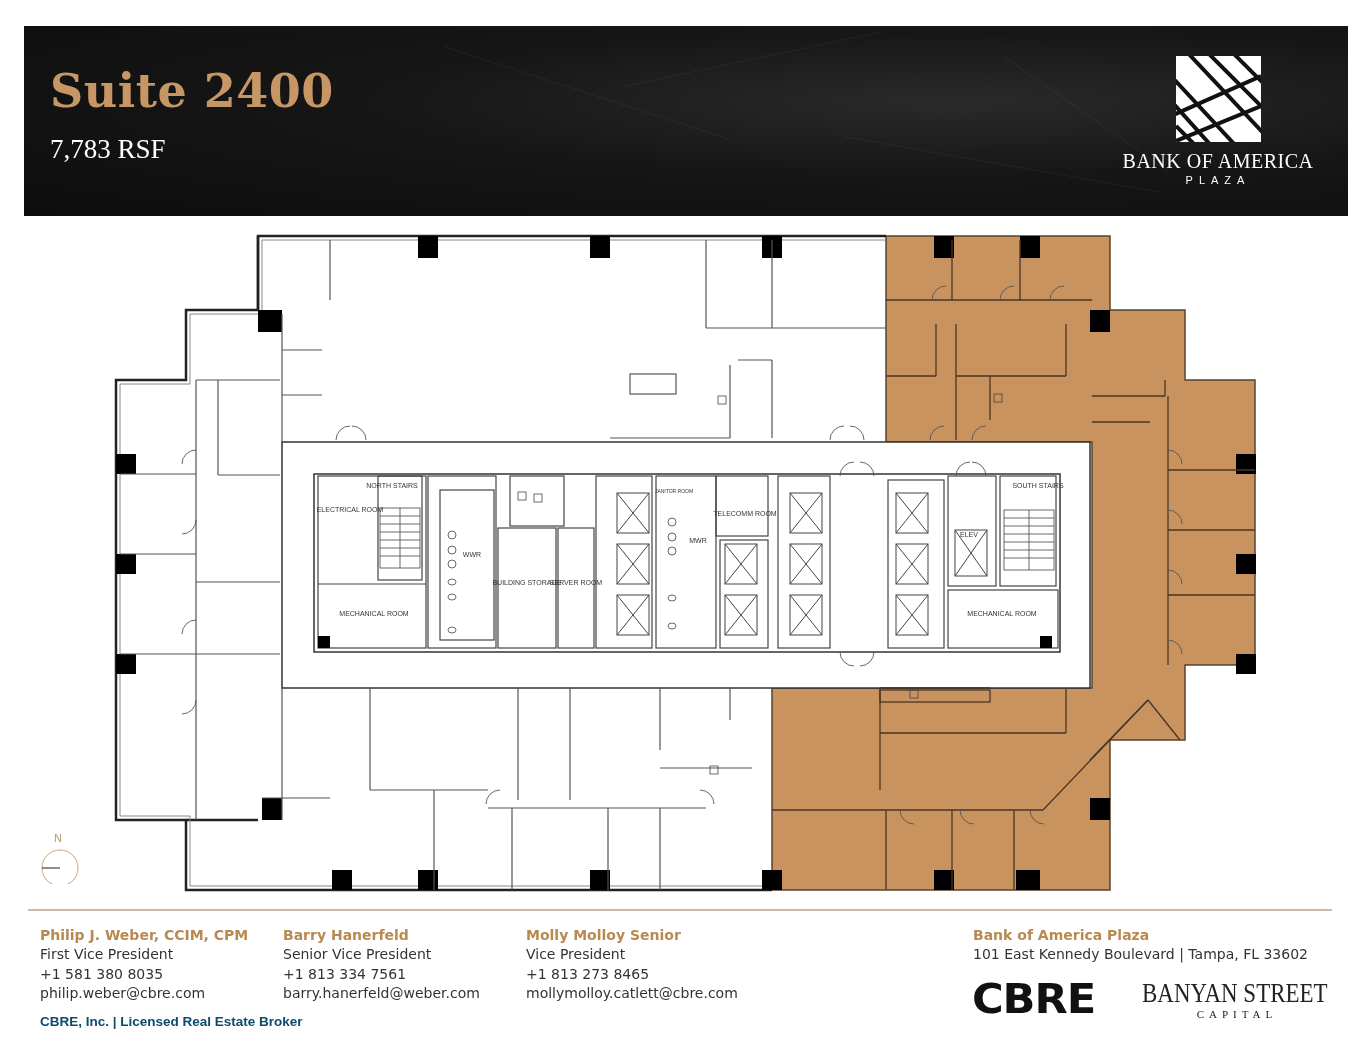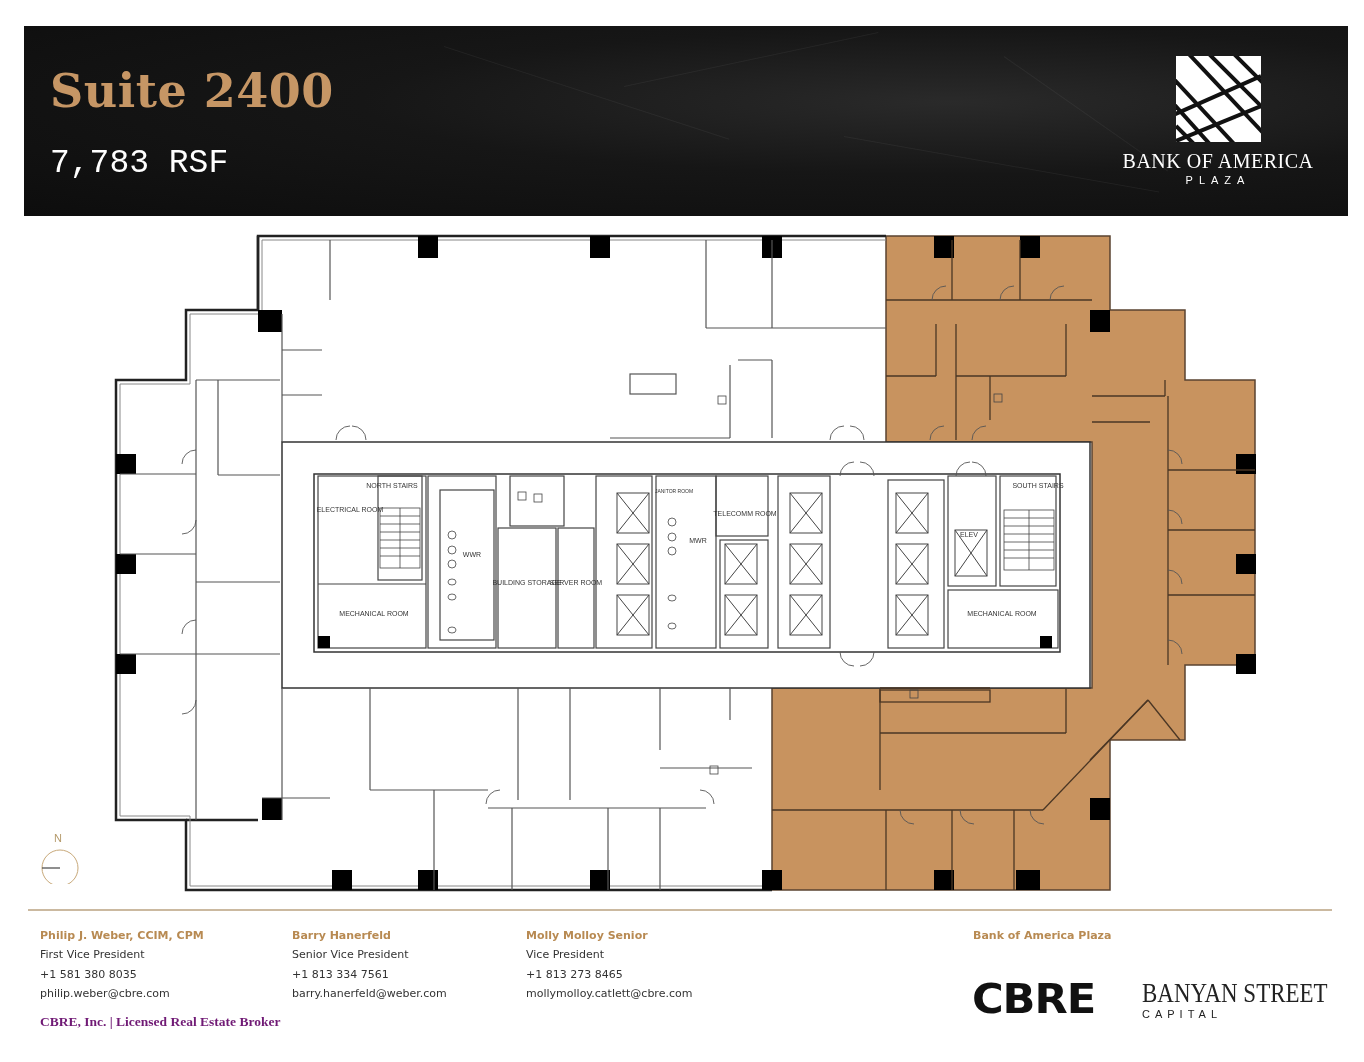--- a/index.html
+++ b/index.html
@@ -1,36 +1,36 @@
 <!DOCTYPE html>
 <html><head>
 <meta charset="utf-8">
 <style>
   html, body { margin:0; padding:0; background:#ffffff; }
   body { width:1364px; height:1062px; position:relative; overflow:hidden; font-family:"Liberation Sans", sans-serif; }
   .header { position:absolute; left:24px; top:26px; width:1324px; height:190px;
     background: radial-gradient(ellipse at 70% 40%, #2a2a2a 0%, #161616 45%, #0d0d0d 100%); overflow:hidden; }
   .header .vein { position:absolute; background:rgba(255,255,255,0.05); transform-origin:left center; height:1px; }
   .suite-title { position:absolute; left:26px; top:38px; font-family:"DejaVu Serif", serif; font-weight:bold; font-size:46px; color:#c69665; letter-spacing:0.5px; }
-  .rsf { position:absolute; left:26px; top:119px; font-family:Liberation Mono, monospace; font-size:33px; color:#ffffff; }
+  .rsf { position:absolute; left:26px; top:108px; font-family:Liberation Serif, serif; font-size:27px; color:#ffffff; }
   .boa-logo { position:absolute; left:1152px; top:30px; width:85px; height:86px; background:#ffffff; overflow:hidden; }
   .boa-name { position:absolute; left:1094px; top:124px; width:200px; text-align:center; font-family:"Liberation Serif", serif; font-size:20px; color:#ffffff; letter-spacing:0.5px; }
   .boa-sub { position:absolute; left:1094px; top:148px; width:200px; text-align:center; font-family:"Liberation Sans", sans-serif; font-size:11px; color:#ffffff; letter-spacing:6px; }
 
   .plan { position:absolute; left:0; top:0; }
   .compass { position:absolute; left:40px; top:832px; width:40px; height:50px; }
   .compass .n { position:absolute; left:14px; top:0; font-size:11px; color:#b59a6b; }
 
   .divider { position:absolute; left:28px; top:909px; width:1304px; height:2px; background:#cbb9a0; }
-  .contact { position:absolute; top:926px; font-family:"DejaVu Sans", sans-serif; font-size:11px; line-height:19.4px; color:#333333; }
+  .contact { position:absolute; top:926px; font-family:"DejaVu Sans", sans-serif; font-size:14px; line-height:19.4px; color:#333333; }
   .contact .name { color:#b88a52; font-weight:bold; }
-  .broker { position:absolute; left:40px; top:1014px; font-family:Liberation Serif, serif; font-size:13.5px; font-weight:bold; color:#701a75; }
+  .broker { position:absolute; left:40px; top:1014px; font-family:Liberation Sans, sans-serif; font-size:13.5px; font-weight:bold; color:#0c4a6e; }
   .cbre { position:absolute; left:972px; top:976px; font-family:"DejaVu Sans", sans-serif; font-weight:bold; font-size:40px; color:#111; letter-spacing:-1px; transform:scaleX(1.08); transform-origin:left; }
   .banyan { position:absolute; left:1142px; top:978px; font-family:"Liberation Serif", serif; font-size:27px; color:#222; transform:scaleX(0.85); transform-origin:left; letter-spacing:0px;}
-  .banyan-sub { position:absolute; left:1142px; top:1008px; width:190px; font-family:Liberation Sans, sans-serif; font-size:11px; color:#222; letter-spacing:5px; }
+  .banyan-sub { position:absolute; left:1142px; top:1008px; width:190px; text-align:center; font-family:Liberation Serif, serif; font-size:11px; color:#222; letter-spacing:5px; }
   .room-label { font-family:"Liberation Sans", sans-serif; font-size:7px; fill:#333; }
 </style>
 </head>
 <body>
 
 <div class="header">
   <div class="vein" style="left:420px;top:20px;width:300px;transform:rotate(18deg);"></div>
   <div class="vein" style="left:600px;top:60px;width:260px;transform:rotate(-12deg);"></div>
   <div class="vein" style="left:820px;top:110px;width:320px;transform:rotate(10deg);"></div>
   <div class="vein" style="left:980px;top:30px;width:200px;transform:rotate(35deg);"></div>
@@ -349,34 +349,35 @@
 </div>
 
 <div class="divider"></div>
 
 <div class="contact" style="left:40px;">
   <div class="name">Philip J. Weber, CCIM, CPM</div>
   <div>First Vice President</div>
   <div>+1 581 380 8035</div>
   <div>philip.weber@cbre.com</div>
 </div>
-<div class="contact" style="left:292px;">
+<div class="contact" style="left:283px;">
   <div class="name">Barry Hanerfeld</div>
   <div>Senior Vice President</div>
   <div>+1 813 334 7561</div>
   <div>barry.hanerfeld@weber.com</div>
 </div>
 <div class="contact" style="left:526px;">
   <div class="name">Molly Molloy Senior</div>
   <div>Vice President</div>
   <div>+1 813 273 8465</div>
   <div>mollymolloy.catlett@cbre.com</div>
 </div>
 
 <div class="broker">CBRE, Inc.  |  Licensed Real Estate Broker</div>
 
 <div class="contact" style="left:973px;">
   <div class="name">Bank of America Plaza</div>
+  <div>101 East Kennedy Boulevard  |  Tampa, FL 33602</div>
 </div>
 
 <div class="cbre">CBRE</div>
 <div class="banyan">BANYAN STREET</div>
 <div class="banyan-sub">CAPITAL</div>
 
 </body></html>

